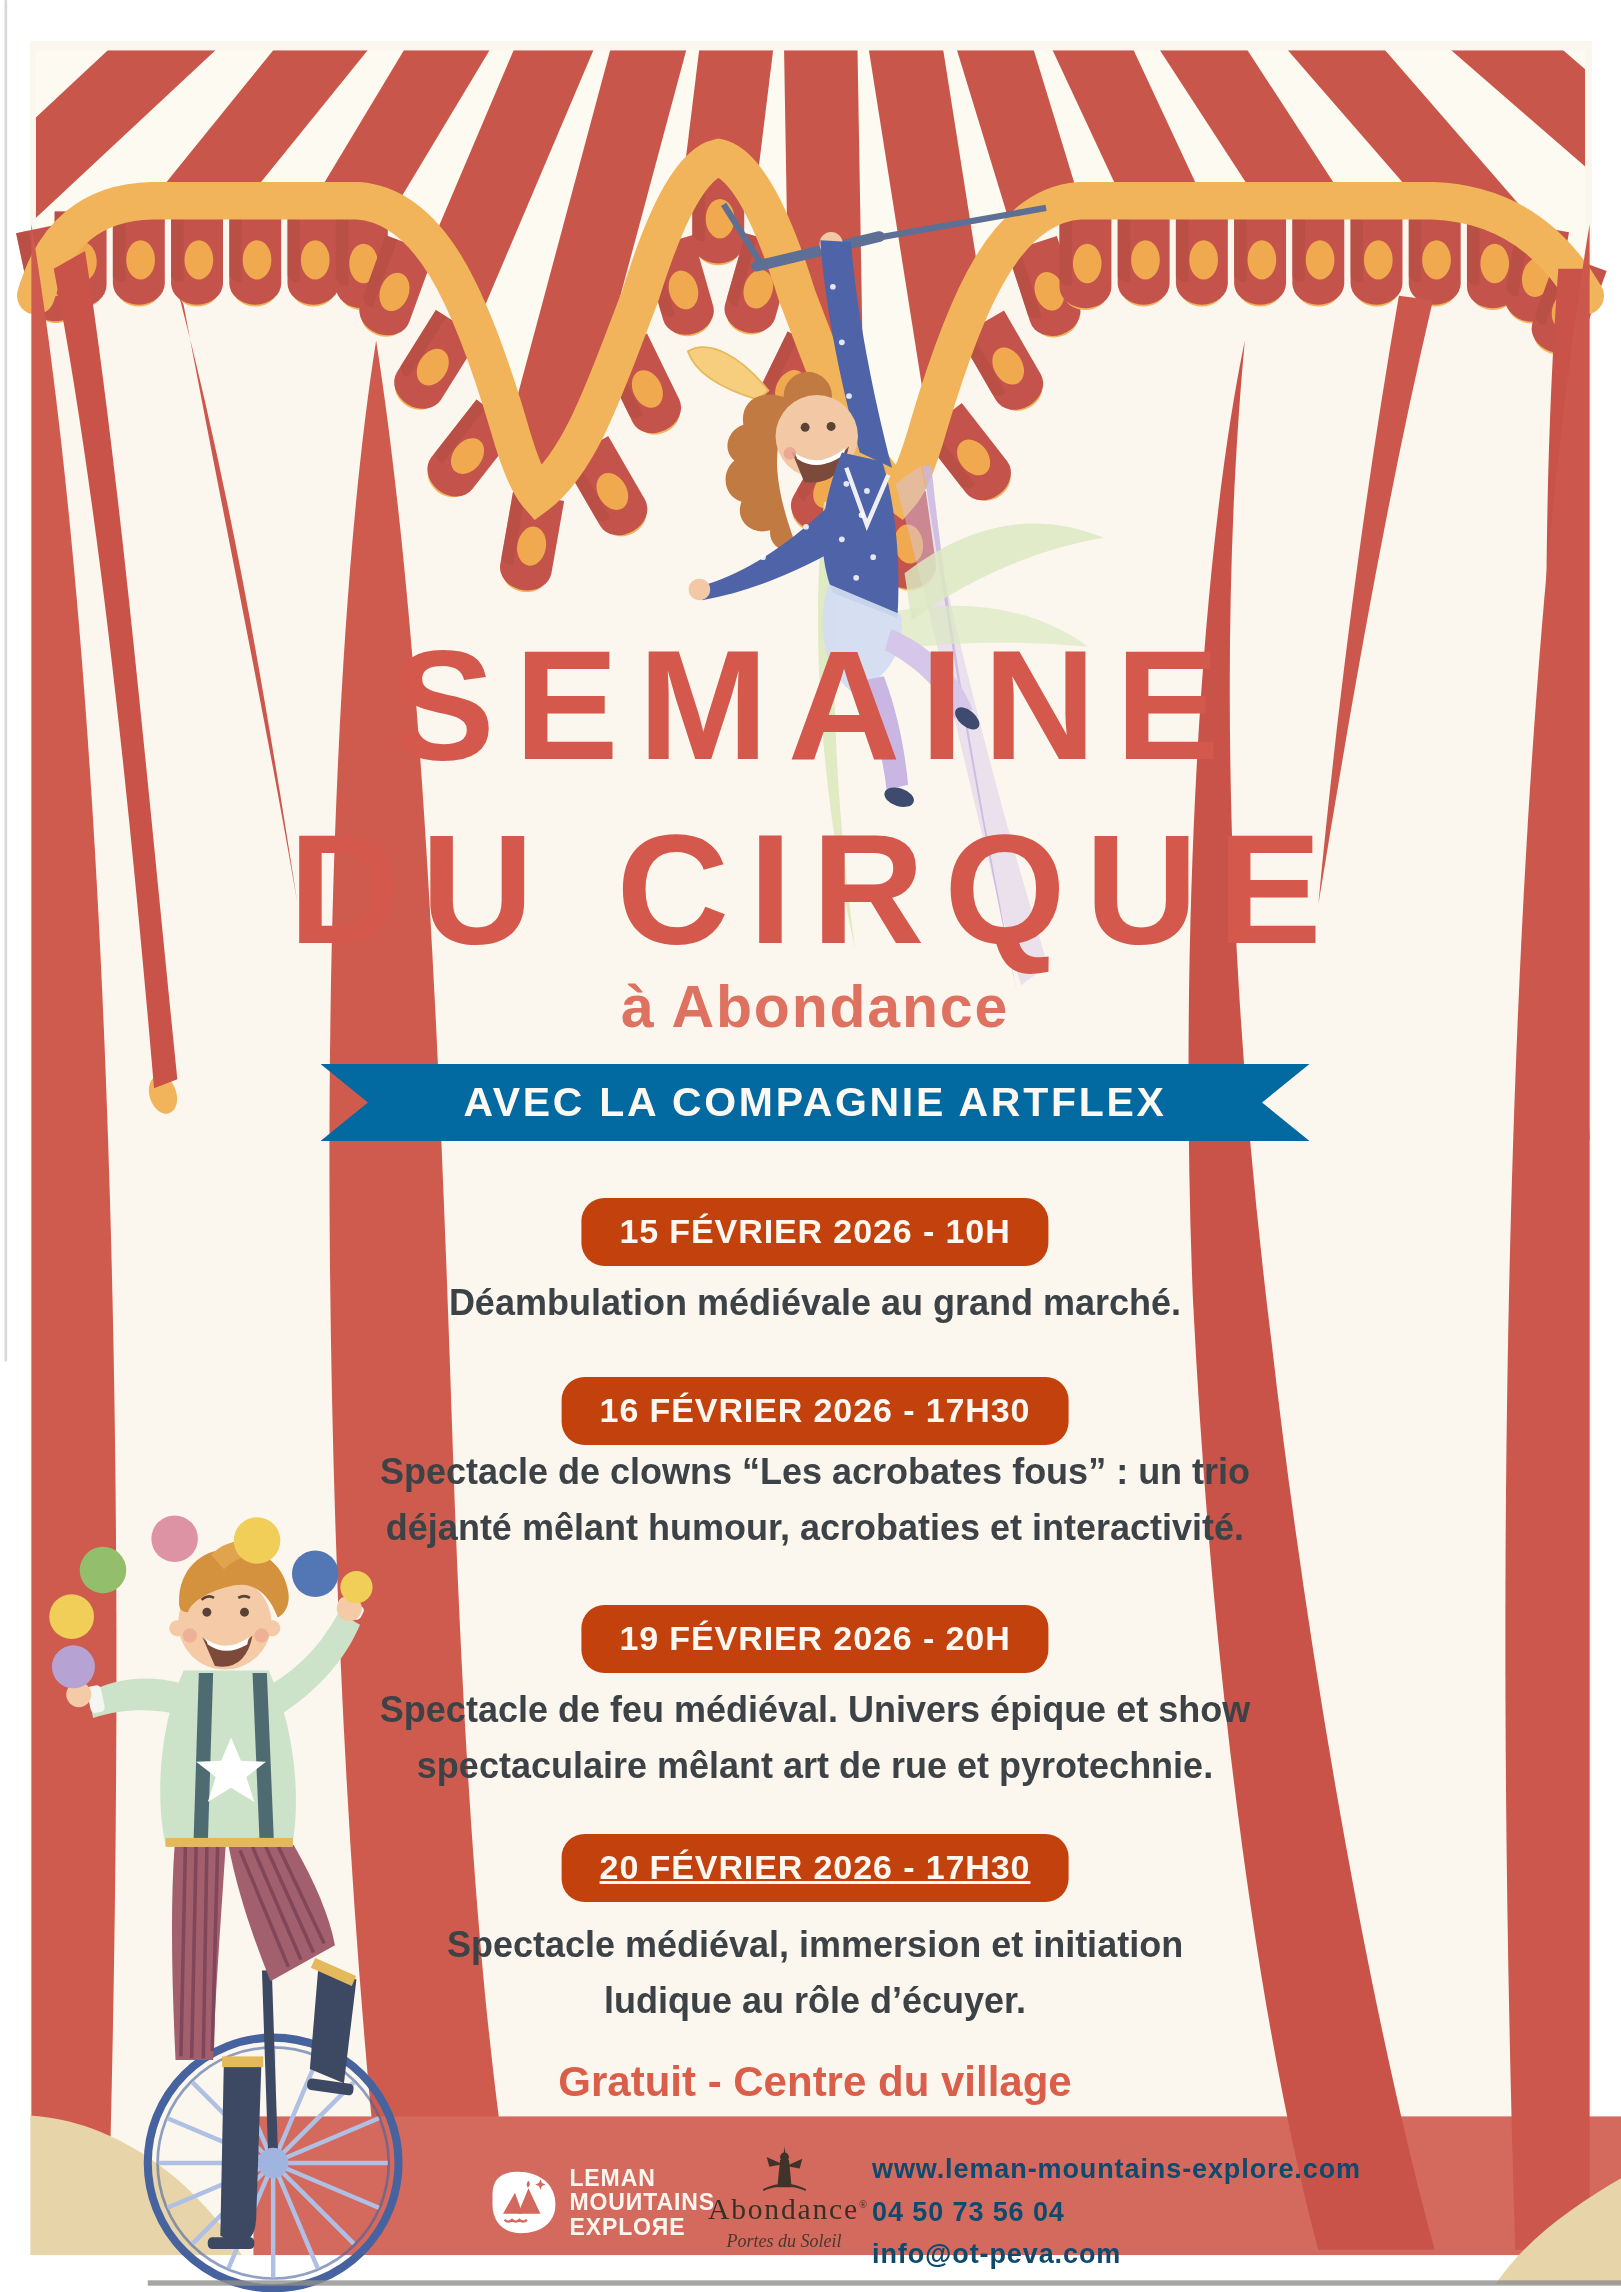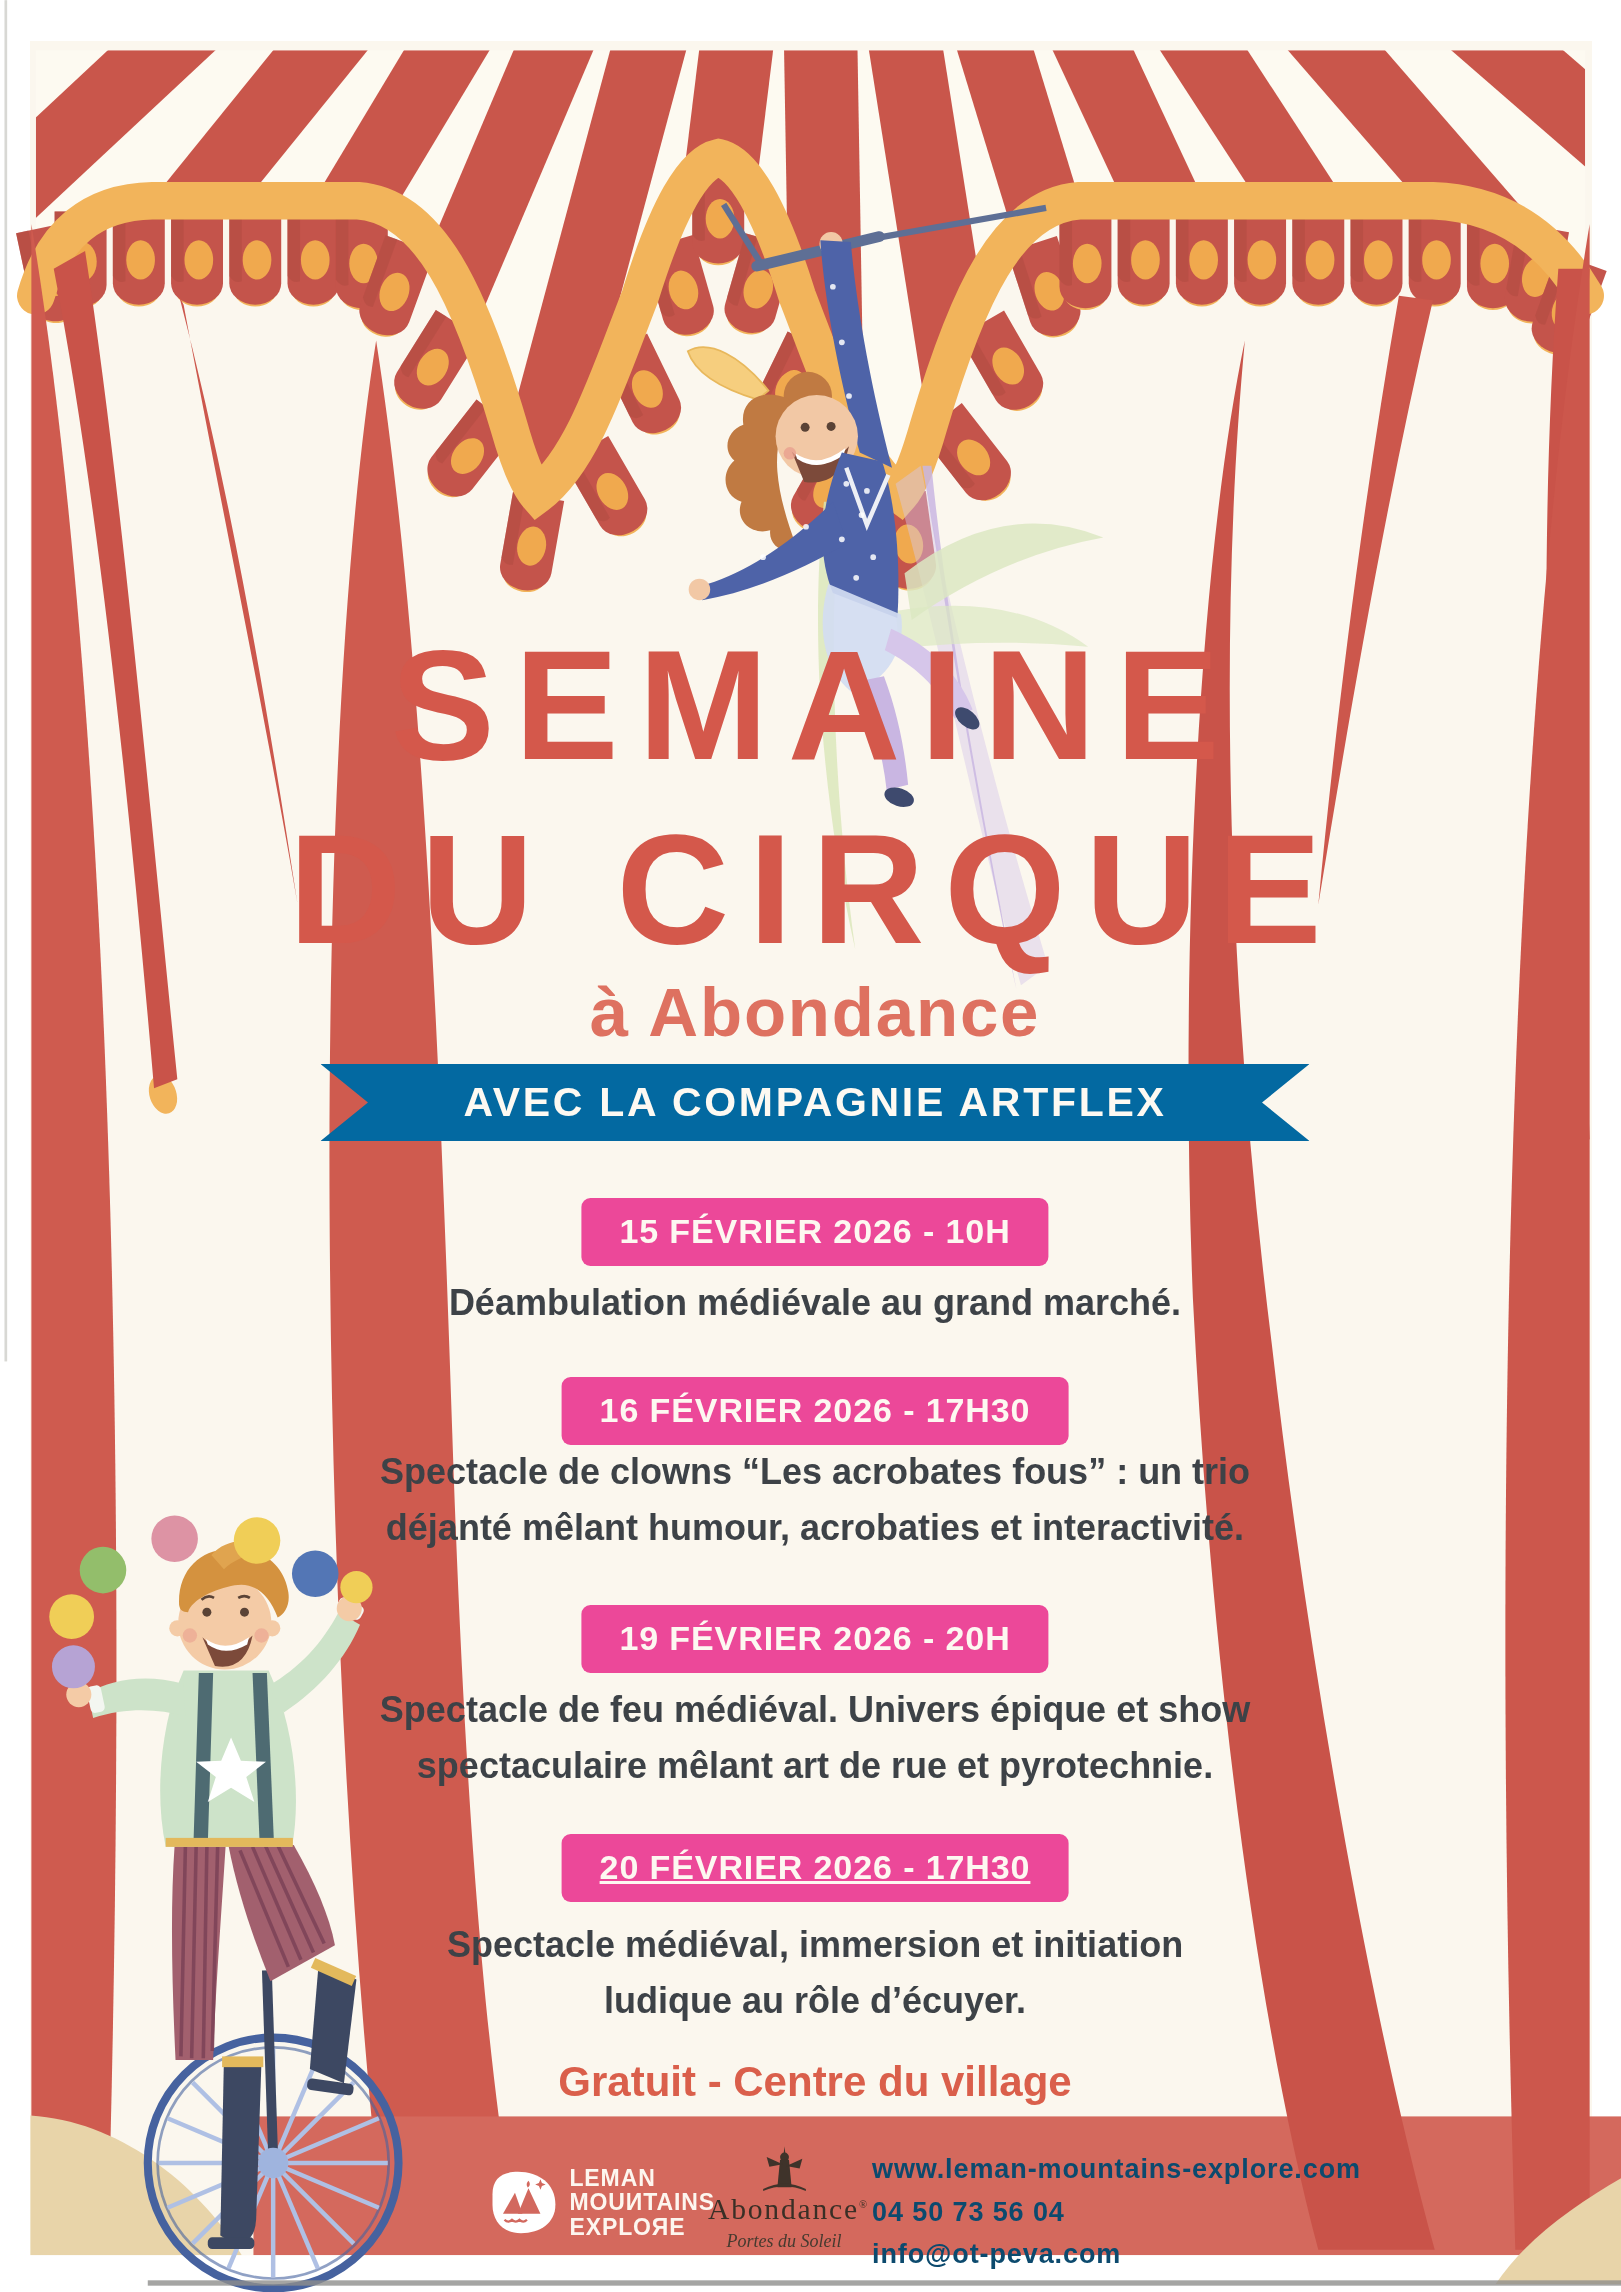--- a/index.html
+++ b/index.html
@@ -6,28 +6,28 @@
   .poster{position:relative;width:1621px;height:2293px;overflow:hidden;background:#ffffff;
           font-family:"Liberation Sans","DejaVu Sans",sans-serif;}
   .paper{position:absolute;left:30px;top:41px;width:1562px;height:2252px;background:#FBF7EE;}
   .abs{position:absolute;}
   svg.art{position:absolute;left:0;top:0;}
   
   .title{left:815px;transform:translateX(-50%);white-space:nowrap;color:#D4584B;
          font-size:156px;font-weight:800;letter-spacing:19.7px;line-height:1;}
   .title1{top:627px;} .title2{top:811px;}
   .subtitle{left:815px;top:973px;transform:translateX(-50%);white-space:nowrap;
-            color:#DE7160;font-size:69px;font-weight:800;letter-spacing:1.8px;}
+            color:#DE7160;font-size:59px;font-weight:800;letter-spacing:1.8px;}
   .ribbon{left:815px;top:1064px;transform:translateX(-50%);width:989px;height:77px;
           background:#0369a1;display:flex;align-items:center;justify-content:center;
           clip-path:polygon(0 0,100% 0,95.2% 50%,100% 100%,0 100%,4.8% 50%);}
   .ribbon span{color:#FDF9F2;font-size:41px;font-weight:800;letter-spacing:2.7px;white-space:nowrap;}
-  .badge{left:815px;transform:translateX(-50%);background:#ec4899;color:#FDF8F1;
+  .badge{left:815px;transform:translateX(-50%);background:#c2410c;color:#FDF8F1;
          font-size:34px;font-weight:800;letter-spacing:0.9px;white-space:nowrap;
-         padding:14.3px 38px;border-radius:9px;}
+         padding:14.3px 38px;border-radius:23px;}
   .b1{top:1198px;} .b2{top:1377px;} .b3{top:1605px;} .b4{top:1834px;text-decoration:underline;}
   .desc{left:815px;transform:translateX(-50%);color:#3D4247;font-size:36px;font-weight:700;
         line-height:1.55;text-align:center;}
   .d1{top:1275px;width:985px;} .d2{top:1444px;width:967px;}
   .d3{top:1682px;width:922px;} .d4{top:1917px;width:806px;}
   .gratuit{left:815px;top:2058px;transform:translateX(-50%);color:#DA5F4B;
            font-size:42px;font-weight:800;white-space:nowrap;}
   
   .leman{left:491px;top:2164px;width:224px;display:flex;align-items:center;gap:12.5px;}
   .leman-text{color:#FDF6EF;font-size:23px;font-weight:800;letter-spacing:0.9px;line-height:1.05;}

